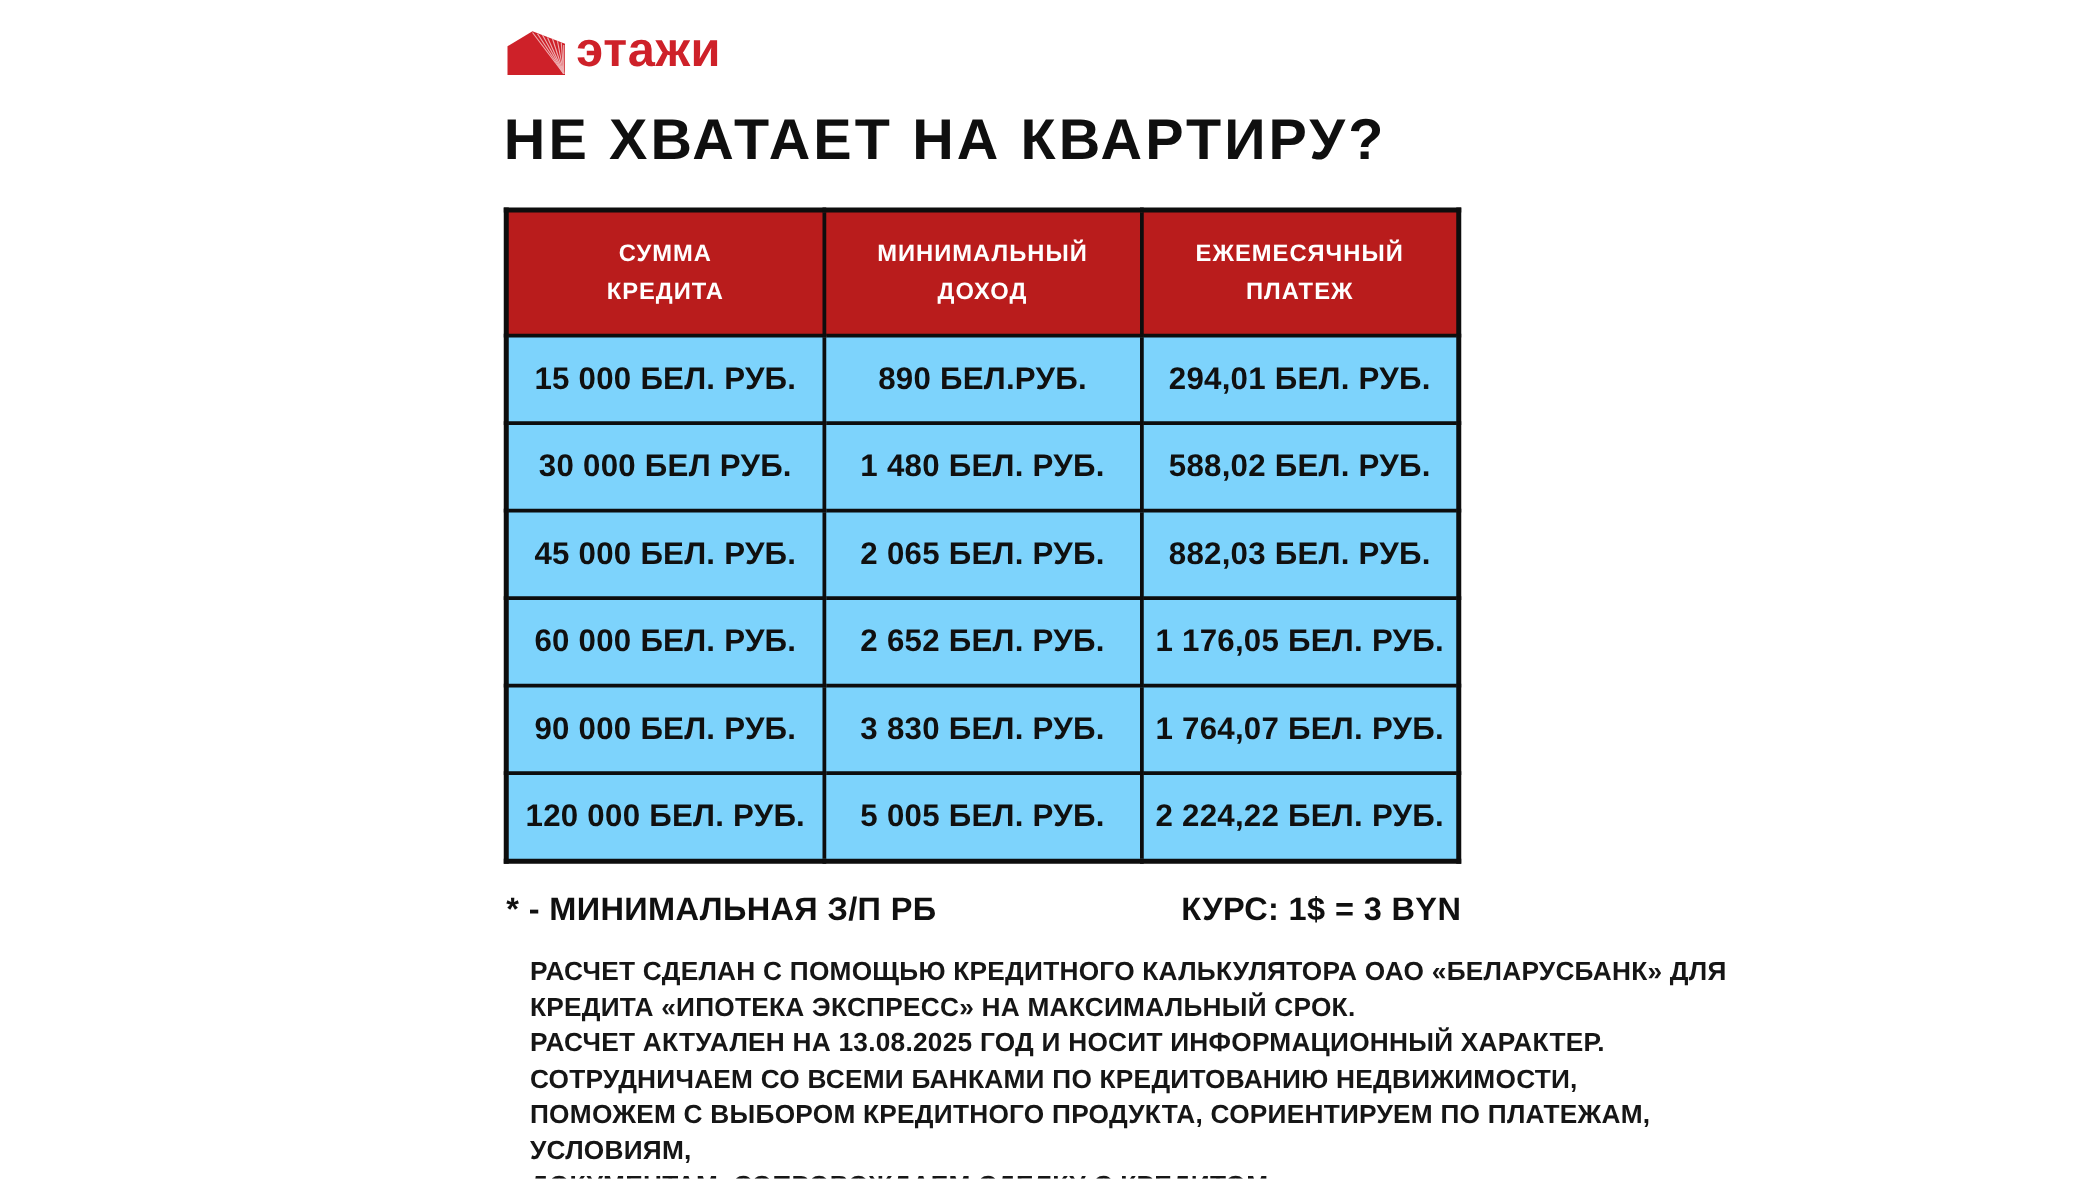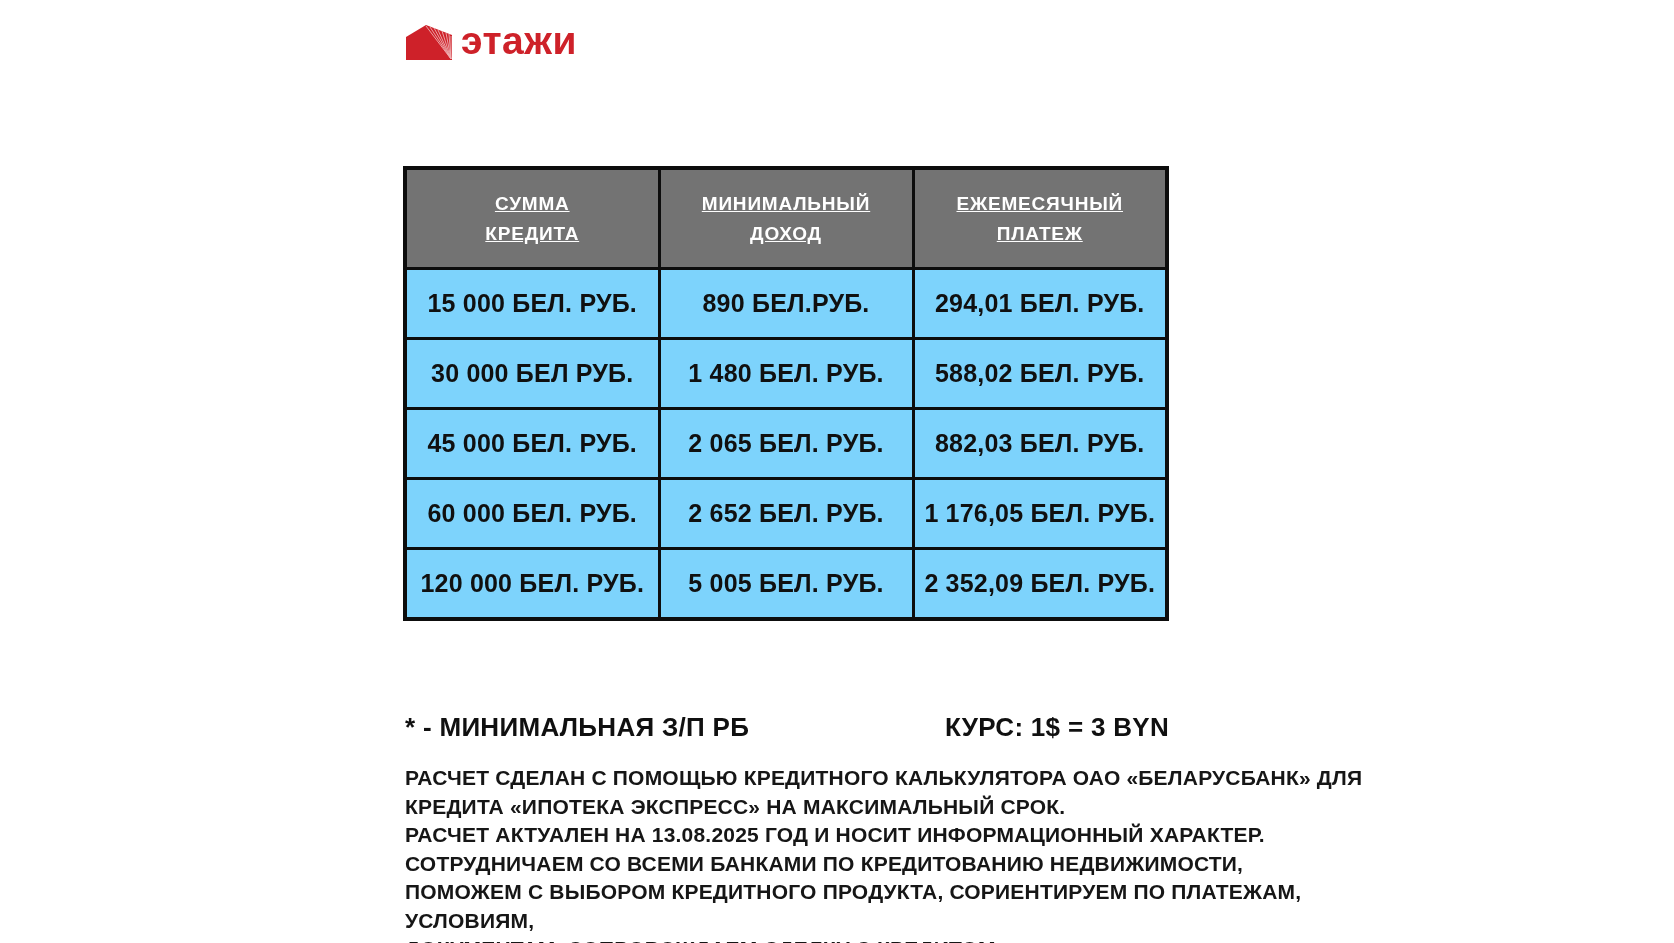--- a/index.html
+++ b/index.html
@@ -57,27 +57,26 @@
   }
   table.credit-table td, table.credit-table th {
     border: 3px solid #0d0d0d;
     text-align: center;
     vertical-align: middle;
     padding: 0;
   }
   table.credit-table { border: 4px solid #0d0d0d; }
   th.hdr {
     height: 97px;
-    background: #737373;
+    background: #b91c1c;
     color: #ffffff;
     font-size: 19px;
     font-weight: 700;
     letter-spacing: 0.8px;
     line-height: 1.55;
-    text-decoration: underline;
   }
   td.cell {
     height: 67px;
     background: #7dd3fc;
     color: #101010;
     font-size: 25px;
     font-weight: 800;
     letter-spacing: 0.2px;
   }
 
@@ -104,21 +103,21 @@
     position: absolute;
     left: 405px;
     top: 764px;
     width: 790px;
     font-size: 21px;
     font-weight: 700;
     color: #161616;
     line-height: 28.5px;
     letter-spacing: 0.2px;
   }
-  .disclaimer .line { white-space: nowrap; }
+  .disclaimer .line { white-space: nowrap; margin-left: 19px; }
 </style>
 </head>
 <body>
 
 <div class="page">
 
   <div class="logo-row">
     <span>
       <svg width="48" height="37" viewBox="0 0 48 37">
         <polygon points="1,36 1,13 21,1 47,11 47,36" fill="#CE2129"></polygon>
@@ -130,20 +129,21 @@
           <line x1="46" y1="35" x2="37" y2="7"></line>
           <line x1="46" y1="35" x2="41" y2="9"></line>
           <line x1="46" y1="35" x2="44" y2="10"></line>
           <line x1="46" y1="35" x2="46" y2="12"></line>
         </g>
       </svg>
     </span>
     <span class="logo-text">этажи</span>
   </div>
 
+  <div class="title">НЕ ХВАТАЕТ НА КВАРТИРУ?</div>
 
   <table class="credit-table">
     <thead>
       <tr>
         <th class="hdr">
           <div>СУММА</div>
           <div>КРЕДИТА</div>
         </th>
         <th class="hdr">
           <div>МИНИМАЛЬНЫЙ</div>
@@ -170,23 +170,28 @@
         <td class="cell">45 000 БЕЛ. РУБ.</td>
         <td class="cell">2 065 БЕЛ. РУБ.</td>
         <td class="cell">882,03 БЕЛ. РУБ.</td>
       </tr>
       <tr>
         <td class="cell">60 000 БЕЛ. РУБ.</td>
         <td class="cell">2 652 БЕЛ. РУБ.</td>
         <td class="cell">1 176,05 БЕЛ. РУБ.</td>
       </tr>
       <tr>
+        <td class="cell">90 000 БЕЛ. РУБ.</td>
+        <td class="cell">3 830 БЕЛ. РУБ.</td>
+        <td class="cell">1 764,07 БЕЛ. РУБ.</td>
+      </tr>
+      <tr>
         <td class="cell">120 000 БЕЛ. РУБ.</td>
         <td class="cell">5 005 БЕЛ. РУБ.</td>
-        <td class="cell">2 352,09 БЕЛ. РУБ.</td>
+        <td class="cell">2 224,22 БЕЛ. РУБ.</td>
       </tr>
     </tbody>
   </table>
 
   <div class="footnote-row">
     <span class="footnote-left">* - МИНИМАЛЬНАЯ З/П РБ</span>
     <span class="footnote-right">КУРС: 1$ = 3 BYN</span>
   </div>
 
   <div class="disclaimer">

